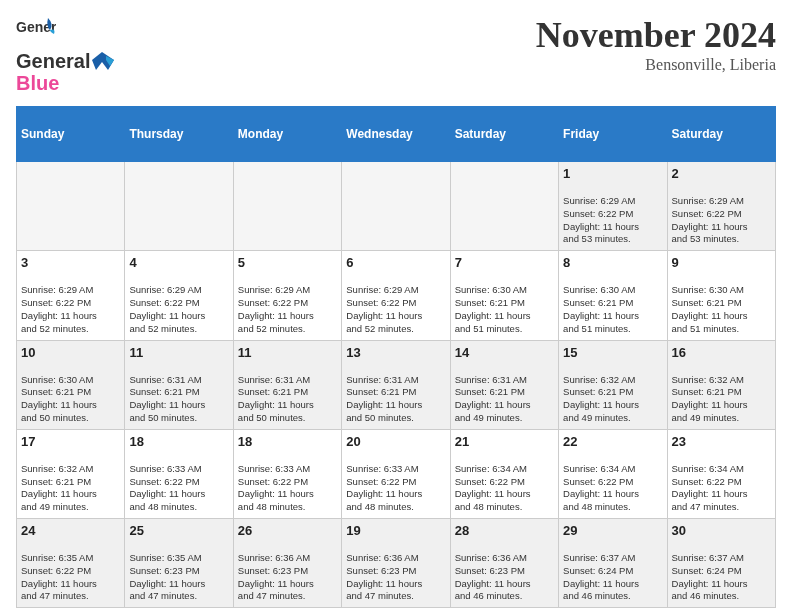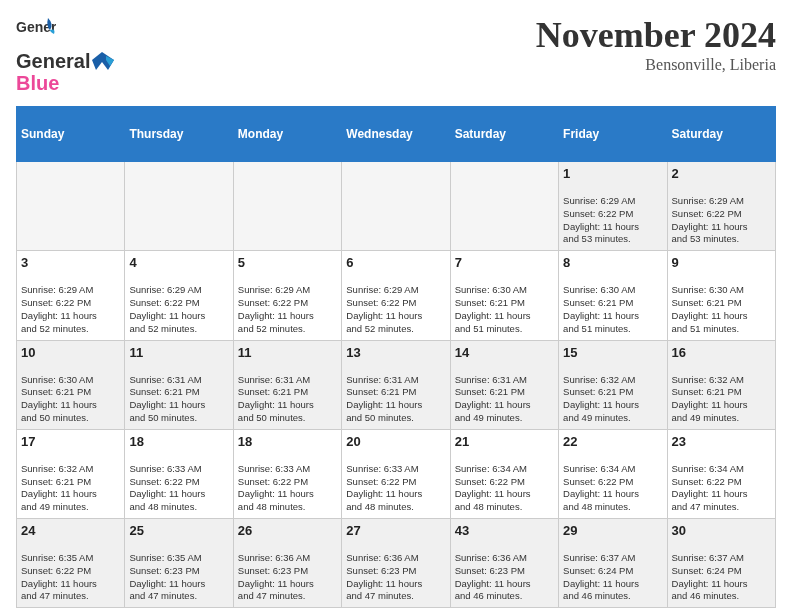--- a/index.html
+++ b/index.html
@@ -319,28 +319,28 @@
 and 47 minutes.</div>
         </td>
         <td class="gray-row">
           <span class="day-number">26</span>
           <div class="day-info" style="white-space: pre-line;">Sunrise: 6:36 AM
 Sunset: 6:23 PM
 Daylight: 11 hours
 and 47 minutes.</div>
         </td>
         <td class="gray-row">
-          <span class="day-number">27</span>
+          <span class="day-number">19</span>
           <div class="day-info" style="white-space: pre-line;">Sunrise: 6:36 AM
 Sunset: 6:23 PM
 Daylight: 11 hours
 and 47 minutes.</div>
         </td>
         <td class="gray-row">
-          <span class="day-number">43</span>
+          <span class="day-number">28</span>
           <div class="day-info" style="white-space: pre-line;">Sunrise: 6:36 AM
 Sunset: 6:23 PM
 Daylight: 11 hours
 and 46 minutes.</div>
         </td>
         <td class="gray-row">
           <span class="day-number">29</span>
           <div class="day-info" style="white-space: pre-line;">Sunrise: 6:37 AM
 Sunset: 6:24 PM
 Daylight: 11 hours

